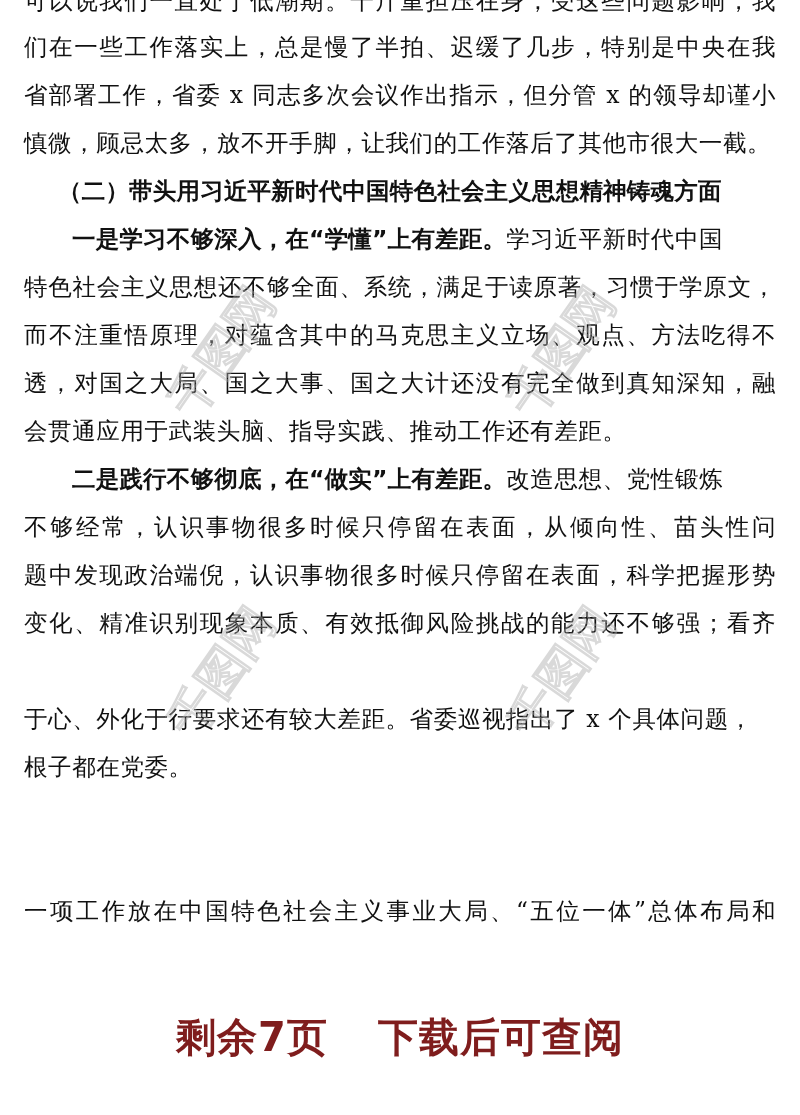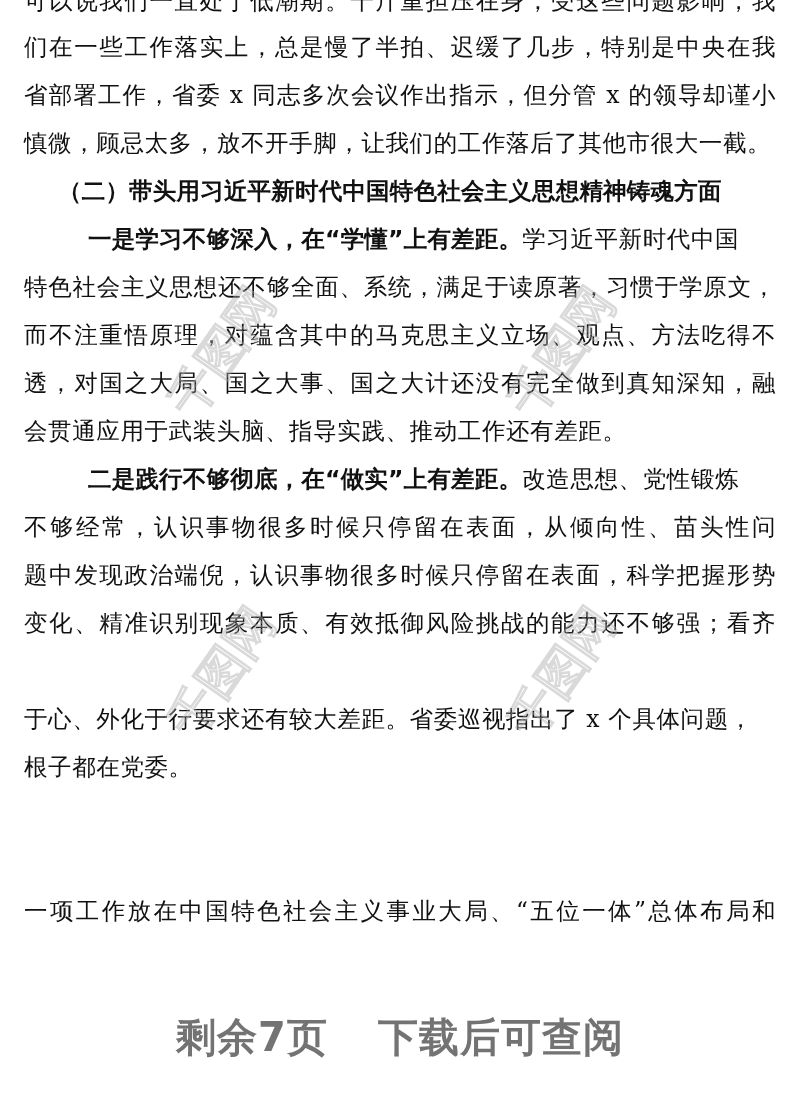--- a/index.html
+++ b/index.html
@@ -24,21 +24,21 @@
     }
     .line {
       position: absolute;
       left: 24px;
       width: 752px;
       font-size: 23.5px;
       line-height: 30px;
       white-space: nowrap;
       letter-spacing: 0.6px;
     }
-    .indent { left: 88px; width: 704px; }
+    .indent { left: 72px; width: 704px; }
     .bold { font-weight: bold; font-family: "DejaVu Sans", "Liberation Sans", sans-serif; letter-spacing: 0.2px; }
     .heading {
       font-weight: bold;
       font-family: "DejaVu Sans", "Liberation Sans", sans-serif;
       letter-spacing: 0.2px;
     }
     .justify { text-align: justify; text-align-last: justify; }
     .watermark {
       position: absolute;
       color: rgba(0,0,0,0.0);
@@ -53,21 +53,21 @@
     }
     .banner {
       position: absolute;
       left: 0;
       top: 1010px;
       width: 800px;
       text-align: center;
       font-family: "DejaVu Sans", "Liberation Sans", sans-serif;
       font-weight: bold;
       font-size: 40px;
-      color: #737373;
+      color: #7f1d1d;
       letter-spacing: 1px;
     }
     .banner span { display: inline-block; }
     .banner .gap { width: 50px; }
   </style>
 </head>
 <body>
 
 <div class="page">
 

